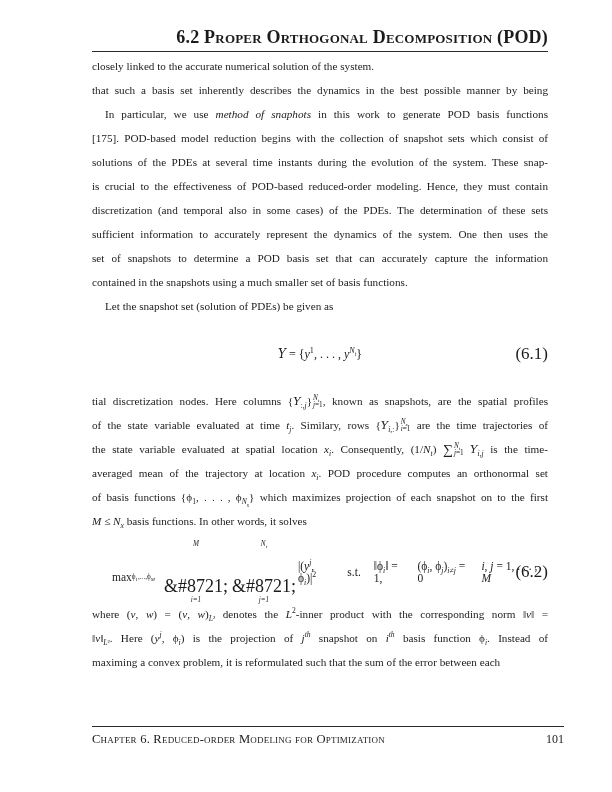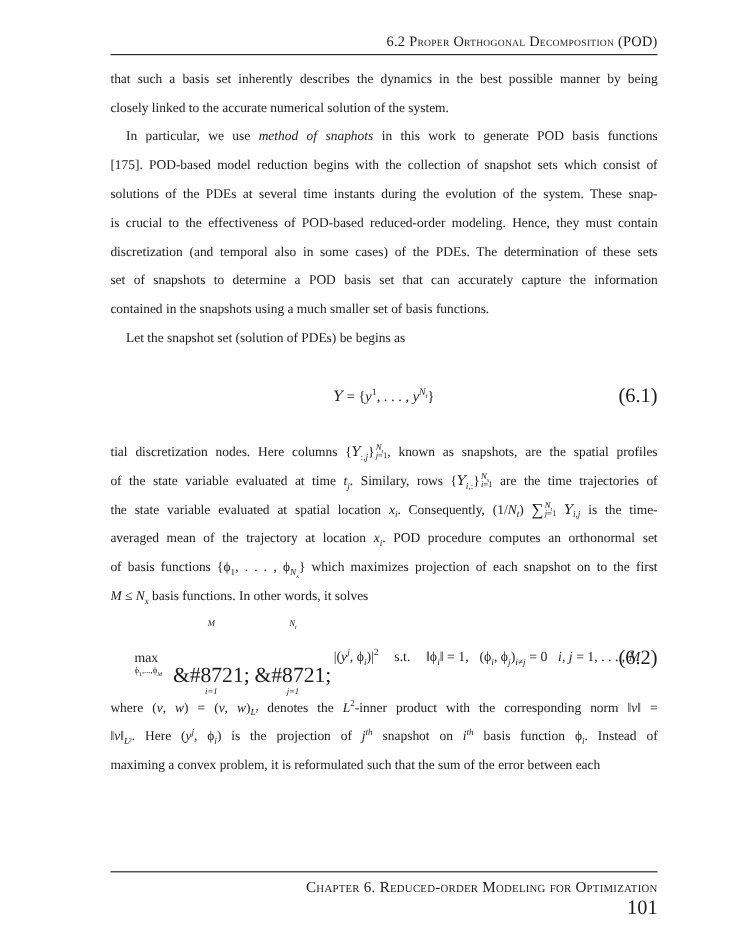--- a/index.html
+++ b/index.html
@@ -11,35 +11,35 @@
     color:#1b1b1b;
     overflow:hidden;
   }
   
   .header{
     position:absolute;left:92px;right:64px;top:27px;
     border-bottom:1.2px solid #2a2a2a;
     padding-bottom:3px;
     text-align:right;
     font-variant:small-caps;
-    font-size:12px;
+    font-size:18px;
     letter-spacing:0.2px;
     white-space:nowrap;
+    font-weight:bold;
   }
   
   .footer{
-    position:absolute;left:92px;right:64px;top:726px;
+    position:absolute;left:92px;right:48px;top:726px;
     border-top:1.2px solid #2a2a2a;
     padding-top:5px;
-    display:flex;justify-content:space-between;align-items:flex-end;
+    display:flex;justify-content:space-between;align-items:flex-start;
     font-size:12.6px;
-    flex-direction:column;
   }
   .footer .ftitle{font-variant:small-caps;letter-spacing:0.2px;white-space:nowrap;}
-  .footer .fpage{font-size:17px;}
+  .footer .fpage{font-size:12px;}
   
   .body{
     position:absolute;left:92px;top:54px;width:456px;
     font-size:11.2px;
   }
   .line{
     height:24px;line-height:24px;
     text-align:justify;text-align-last:justify;
     white-space:normal;
   }
@@ -65,51 +65,52 @@
   .eq2{
     position:relative;height:56px;margin:11px 0 2px 0;
     display:flex;align-items:center;justify-content:flex-start;
     padding-left:20px;
     font-size:11.5px;
   }
   .eqtag{
     position:absolute;right:0;top:50%;transform:translateY(-50%);
     font-size:17px;font-style:normal;
   }
-  .maxgrp{display:inline-flex;flex-direction:column;transform:translateY(4.5px);}
+  .maxgrp{display:inline-flex;flex-direction:row;align-items:center;transform:translateY(4.5px);}
   .maxgrp .mx{font-size:11.5px;line-height:12px;}
   .maxgrp .mxsub{font-size:7.2px;line-height:8px;}
   .bigsum{display:inline-flex;flex-direction:column;align-items:center;margin:0 2px;}
   .bigsum .lim{font-size:7.2px;line-height:8px;font-style:italic;}
   .bigsum .sym{font-size:18px;line-height:19px;margin-top:29px;}
   .gap-l{margin-left:13px;}
   .gap-m{margin-left:9px;}
 </style>
 </head>
 <body>
 
 <div class="page">
 
   <div class="header">
     <span>6.2 Proper Orthogonal Decomposition (POD)</span>
   </div>
 
   <div class="body">
 
     <div>
+        <div class="line end">closely linked to the accurate numerical solution of the system.</div>
         <div class="line ">that such a basis set inherently describes the dynamics in the best possible manner by being</div>
-        <div class="line end">closely linked to the accurate numerical solution of the system.</div>
         <div class="line indent">In particular, we use <i>method of snaphots</i> in this work to generate POD basis functions</div>
         <div class="line ">[175]. POD-based model reduction begins with the collection of snapshot sets which consist of</div>
         <div class="line ">solutions of the PDEs at several time instants during the evolution of the system. These snap-</div>
         <div class="line ">is crucial to the effectiveness of POD-based reduced-order modeling. Hence, they must contain</div>
         <div class="line ">discretization (and temporal also in some cases) of the PDEs. The determination of these sets</div>
+        <div class="line ">sufficient information to accurately represent the dynamics of the system. One then uses the</div>
         <div class="line ">set of snapshots to determine a POD basis set that can accurately capture the information</div>
         <div class="line end">contained in the snapshots using a much smaller set of basis functions.</div>
-        <div class="line end indent">Let the snapshot set (solution of PDEs) be begins as</div>
+        <div class="line end indent">Let the snapshot set (solution of PDEs) be given as</div>
       </div>
 
     <div class="eq1">
       <span><span class="cal">Y</span> = {<i>y</i><sup>1</sup>, . . . , <i>y</i><sup><i>N<sub>t</sub></i></sup>}</span>
       <span class="eqtag">(6.1)</span>
     </div>
 
     <div>
         <div class="line ">tial discretization nodes. Here columns {<span class="cal">Y</span><sub>:,<i>j</i></sub>}<span class="ss">
             <span><i>N<sub>t</sub></i></span>

